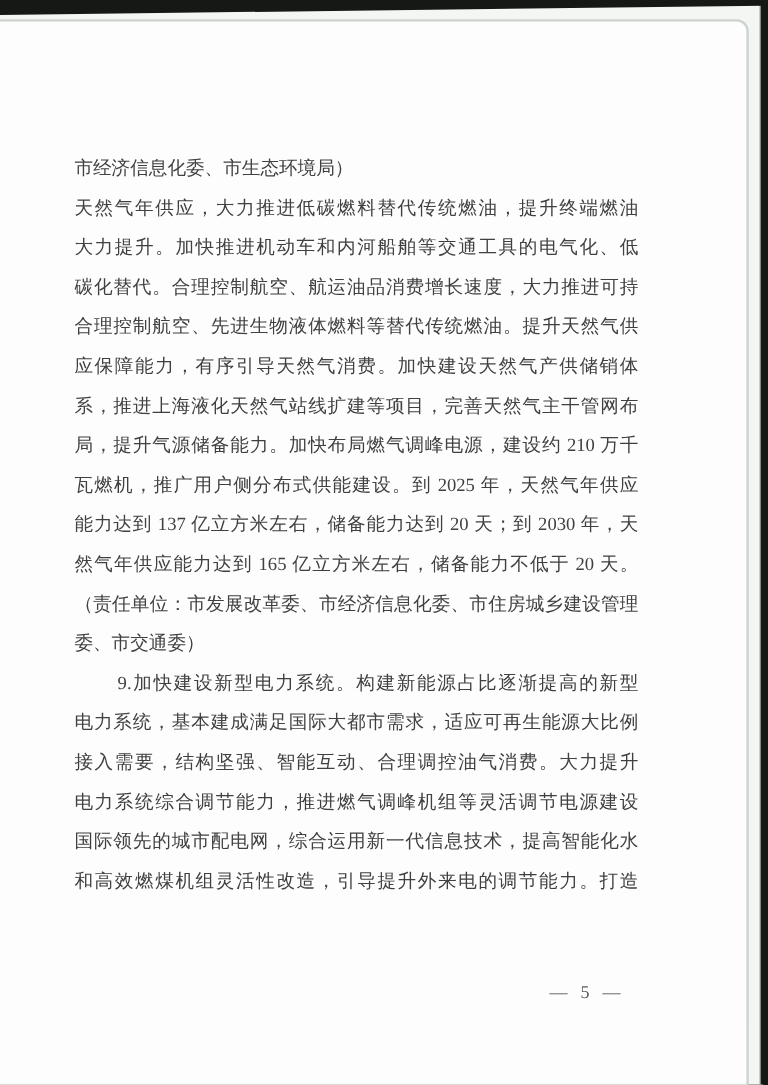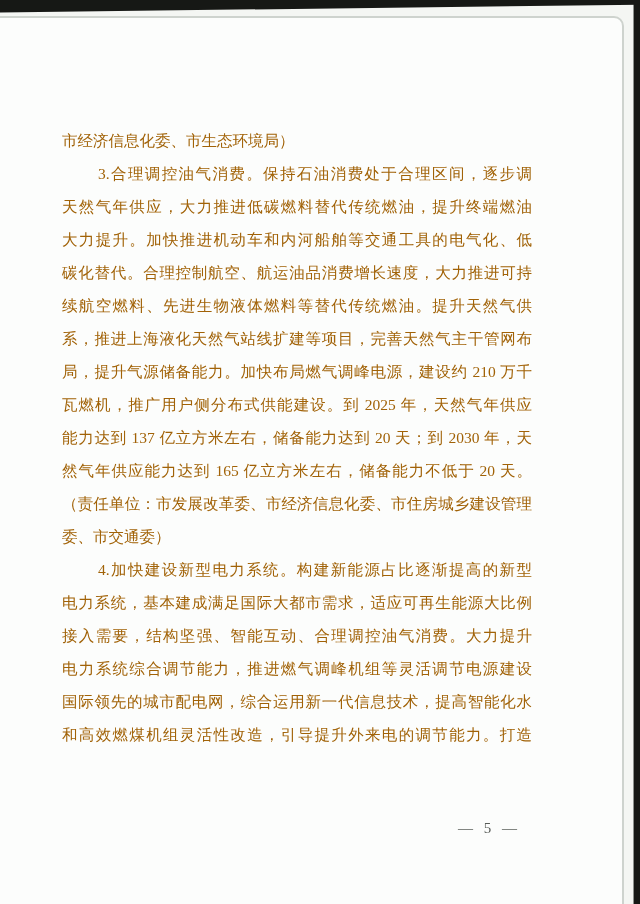--- a/index.html
+++ b/index.html
@@ -47,21 +47,21 @@
     position: absolute;
     top: 0; right: 6px;
     width: 1px; height: 904px;
     background: #8d918d;
   }
   .document-body {
     position: absolute;
     left: 62px;
     top: 124px;
     width: 470px;
-    color: #a16207;
+    color: #404040;
     font-size: 15.5px;
     line-height: 33px;
   }
   .line {
     height: 33px;
     overflow: hidden;
     text-align: justify;
   }
   .line.justify::after {
     content: "";
@@ -88,33 +88,33 @@
 <body>
 
 <div class="scan">
   <div class="paper-sheet"></div>
   <div class="scan-edge-right-soft"></div>
   <div class="scan-edge-right"></div>
   <div class="scan-edge-top"></div>
 
   <div class="document-body">
       <div class="line">市经济信息化委、市生态环境局）</div>
-      <div class="line justify indent">3.合理调控油气消费。保持石油消费处于合理区间，逐步调</div>
       <div class="line justify">天然气年供应，大力推进低碳燃料替代传统燃油，提升终端燃油</div>
       <div class="line justify">大力提升。加快推进机动车和内河船舶等交通工具的电气化、低</div>
       <div class="line justify">碳化替代。合理控制航空、航运油品消费增长速度，大力推进可持</div>
-      <div class="line justify">续航空燃料、先进生物液体燃料等替代传统燃油。提升天然气供</div>
+      <div class="line justify">合理控制航空、先进生物液体燃料等替代传统燃油。提升天然气供</div>
+      <div class="line justify">应保障能力，有序引导天然气消费。加快建设天然气产供储销体</div>
       <div class="line justify">系，推进上海液化天然气站线扩建等项目，完善天然气主干管网布</div>
       <div class="line justify">局，提升气源储备能力。加快布局燃气调峰电源，建设约 210 万千</div>
       <div class="line justify">瓦燃机，推广用户侧分布式供能建设。到 2025 年，天然气年供应</div>
       <div class="line justify">能力达到 137 亿立方米左右，储备能力达到 20 天；到 2030 年，天</div>
       <div class="line justify">然气年供应能力达到 165 亿立方米左右，储备能力不低于 20 天。</div>
       <div class="line justify">（责任单位：市发展改革委、市经济信息化委、市住房城乡建设管理</div>
       <div class="line">委、市交通委）</div>
-      <div class="line justify indent">4.加快建设新型电力系统。构建新能源占比逐渐提高的新型</div>
+      <div class="line justify indent">9.加快建设新型电力系统。构建新能源占比逐渐提高的新型</div>
       <div class="line justify">电力系统，基本建成满足国际大都市需求，适应可再生能源大比例</div>
       <div class="line justify">接入需要，结构坚强、智能互动、合理调控油气消费。大力提升</div>
       <div class="line justify">电力系统综合调节能力，推进燃气调峰机组等灵活调节电源建设</div>
       <div class="line justify">国际领先的城市配电网，综合运用新一代信息技术，提高智能化水</div>
       <div class="line justify">和高效燃煤机组灵活性改造，引导提升外来电的调节能力。打造</div>
     </div>
 
   <div class="page-number">— 5 —</div>
 </div>
 

